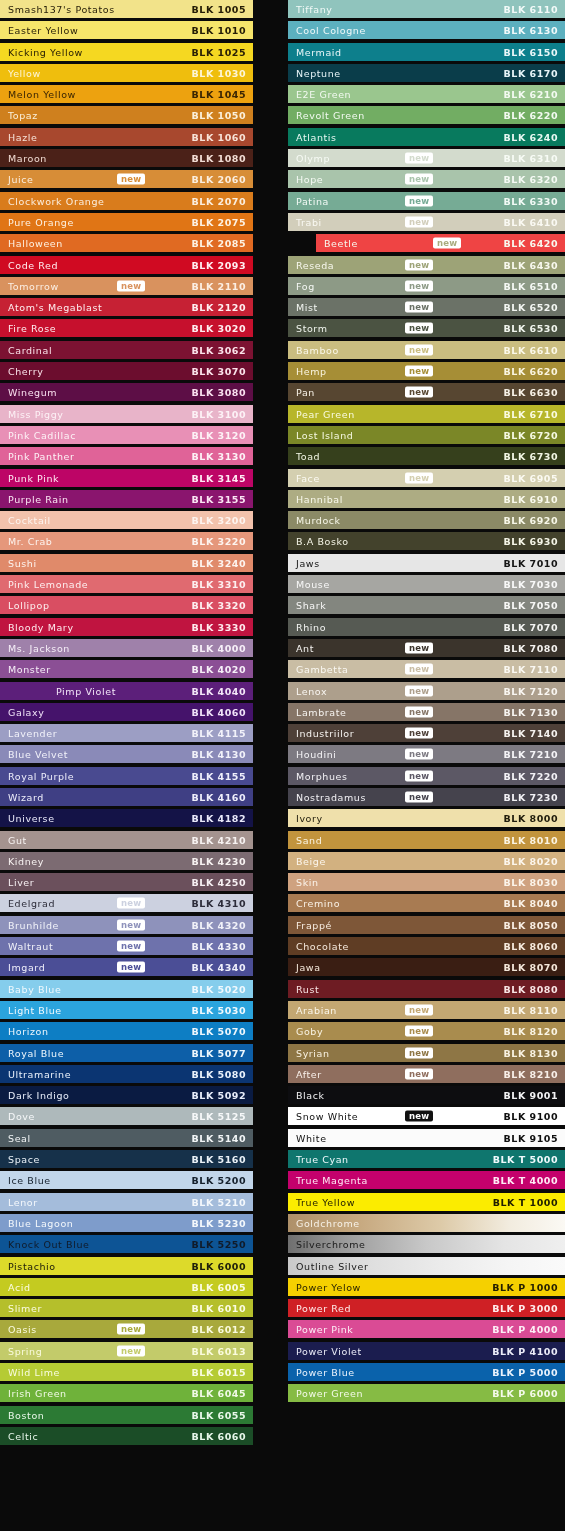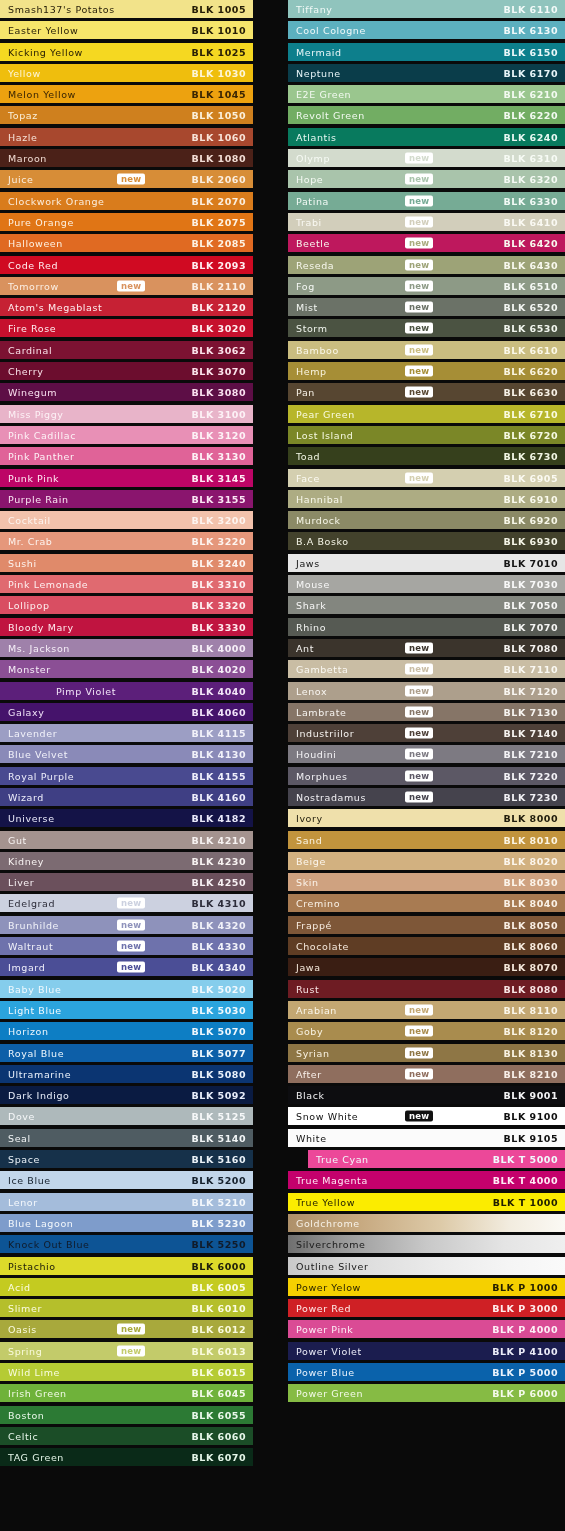--- a/index.html
+++ b/index.html
@@ -331,24 +331,20 @@
         <span class="sw-code" style="color: rgb(241, 250, 230);">BLK 6045</span>
       </div>
       <div class="swatch" style="background: rgb(44, 122, 52);">
         <span class="sw-name" style="color: rgb(233, 248, 234);">Boston</span>
         <span class="sw-code" style="color: rgb(233, 248, 234);">BLK 6055</span>
       </div>
       <div class="swatch" style="background: rgb(27, 77, 39);">
         <span class="sw-name" style="color: rgb(230, 246, 233);">Celtic</span>
         <span class="sw-code" style="color: rgb(230, 246, 233);">BLK 6060</span>
       </div>
-      <div class="swatch" style="background: rgb(10, 42, 24);">
-        <span class="sw-name" style="color: rgb(228, 245, 232);">TAG Green</span>
-        <span class="sw-code" style="color: rgb(228, 245, 232);">BLK 6070</span>
-      </div>
     </div>
   <div class="column" id="col-right">
       <div class="swatch" style="background: rgb(144, 196, 189);">
         <span class="sw-name" style="color: rgb(242, 250, 248);">Tiffany</span>
         <span class="sw-code" style="color: rgb(242, 250, 248);">BLK 6110</span>
       </div>
       <div class="swatch" style="background: rgb(92, 176, 191);">
         <span class="sw-name" style="color: rgb(240, 249, 250);">Cool Cologne</span>
         <span class="sw-code" style="color: rgb(240, 249, 250);">BLK 6130</span>
       </div>
@@ -385,21 +381,21 @@
       <div class="swatch" style="background: rgb(118, 171, 149);">
         <span class="sw-name" style="color: rgb(242, 250, 246);">Patina</span>
         <span class="sw-code" style="color: rgb(242, 250, 246);">BLK 6330</span>
         <span class="sw-new" style="color: rgb(118, 171, 149);">new</span>
       </div>
       <div class="swatch" style="background: rgb(210, 206, 187);">
         <span class="sw-name" style="color: rgb(250, 249, 243);">Trabi</span>
         <span class="sw-code" style="color: rgb(250, 249, 243);">BLK 6410</span>
         <span class="sw-new" style="color: rgb(210, 206, 187);">new</span>
       </div>
-      <div class="swatch" style="background: #be185d;">
+      <div class="swatch" style="background: #ef4444; margin-left: 28px;">
         <span class="sw-name" style="color: rgb(248, 248, 238);">Beetle</span>
         <span class="sw-code" style="color: rgb(248, 248, 238);">BLK 6420</span>
         <span class="sw-new" style="color: rgb(169, 171, 126);">new</span>
       </div>
       <div class="swatch" style="background: rgb(157, 163, 119);">
         <span class="sw-name" style="color: rgb(248, 248, 238);">Reseda</span>
         <span class="sw-code" style="color: rgb(248, 248, 238);">BLK 6430</span>
         <span class="sw-new" style="color: rgb(157, 163, 119);">new</span>
       </div>
       <div class="swatch" style="background: rgb(141, 154, 134);">
@@ -579,21 +575,21 @@
       </div>
       <div class="swatch" style="background: rgb(255, 255, 255);">
         <span class="sw-name" style="color: rgb(16, 16, 16);">Snow White</span>
         <span class="sw-code" style="color: rgb(16, 16, 16);">BLK 9100</span>
         <span class="sw-new" style="background: rgb(17, 17, 17); color: rgb(255, 255, 255);">new</span>
       </div>
       <div class="swatch" style="background: rgb(251, 251, 251);">
         <span class="sw-name" style="color: rgb(16, 16, 16);">White</span>
         <span class="sw-code" style="color: rgb(16, 16, 16);">BLK 9105</span>
       </div>
-      <div class="swatch" style="background: #ec4899; margin-left: 20px;">
+      <div class="swatch" style="background: #0f766e;">
         <span class="sw-name" style="color: rgb(240, 250, 253);">True Cyan</span>
         <span class="sw-code" style="color: rgb(240, 250, 253);">BLK T 5000</span>
       </div>
       <div class="swatch" style="background: rgb(196, 1, 108);">
         <span class="sw-name" style="color: rgb(255, 234, 245);">True Magenta</span>
         <span class="sw-code" style="color: rgb(255, 234, 245);">BLK T 4000</span>
       </div>
       <div class="swatch" style="background: rgb(251, 236, 0);">
         <span class="sw-name" style="color: rgb(32, 30, 0);">True Yellow</span>
         <span class="sw-code" style="color: rgb(32, 30, 0);">BLK T 1000</span>

